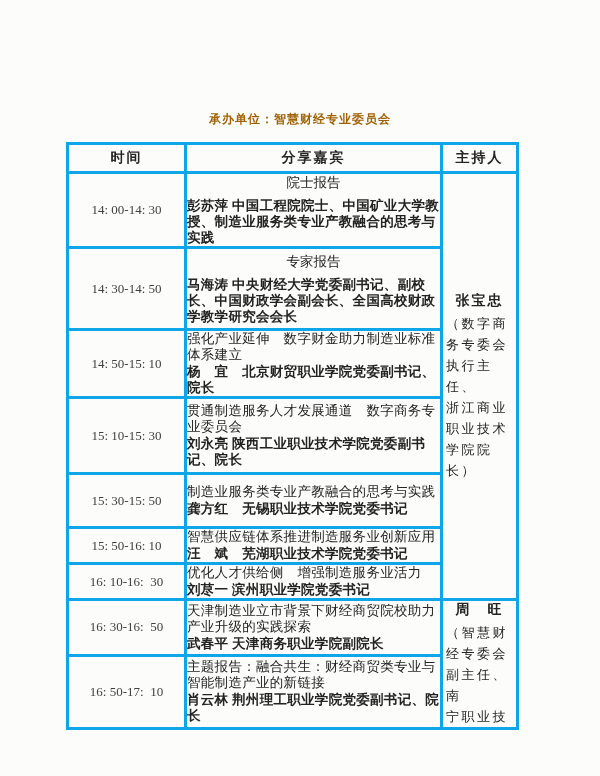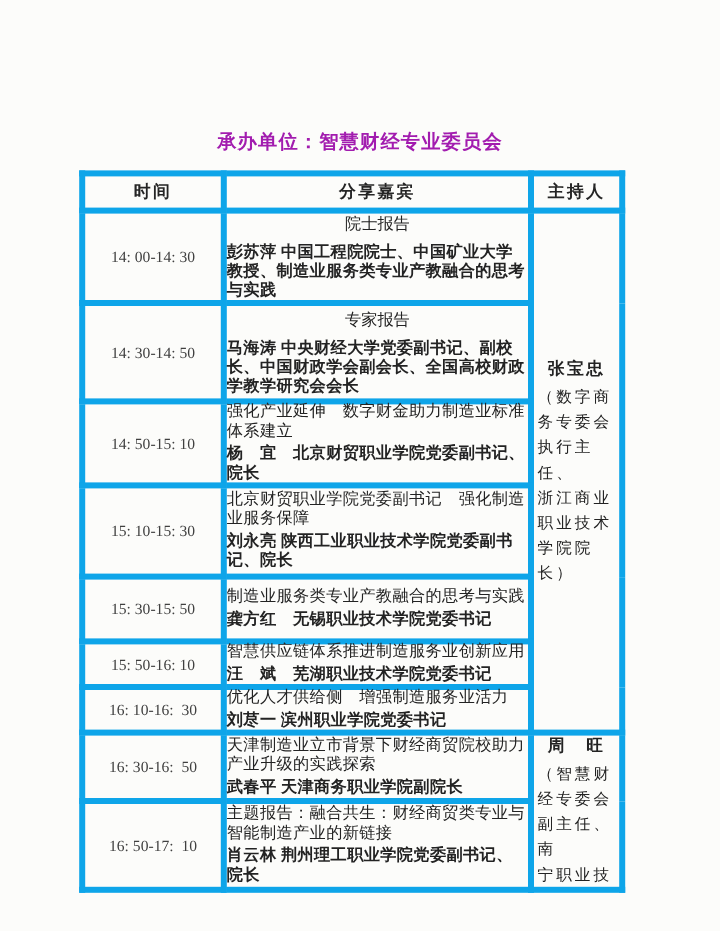--- a/index.html
+++ b/index.html
@@ -15,34 +15,34 @@
   .doc-title {
     text-align: center;
     font-size: 19px;
     font-weight: bold;
     letter-spacing: 1px;
     color: #2a2a2a;
   }
   .sub-wrap { text-align: center; margin-top: 14px; }
   .sub-block { display: inline-block; text-align: left; }
   .sub-line {
-    font-size: 16px; font-weight: bold; line-height: 30px;
-    color: #a21caf; letter-spacing: 1px;
+    font-size: 12px; font-weight: bold; line-height: 30px;
+    color: #a16207; letter-spacing: 1px;
   }
   .sub-line.indent { padding-left: 5em; }
 
   table.schedule {
     border-collapse: collapse;
     table-layout: fixed;
     width: 450px;
     margin: 8px 0 0 66px;
     background: transparent;
   }
   table.schedule th, table.schedule td {
-    border: 5px solid #0ea5e9;
+    border: 3px solid #0ea5e9;
     padding: 0;
   }
   th.hdr {
     font-size: 14px; font-weight: bold; height: 26px;
     text-align: center; vertical-align: middle;
     letter-spacing: 2px; color: #252525;
   }
   col.c-time { width: 118px; }
   col.c-guest { width: 256px; }
   col.c-host { width: 76px; }
@@ -51,21 +51,21 @@
     text-align: center; vertical-align: middle;
     font-size: 13px; white-space: pre; color: #404040;
   }
   td.guest {
     vertical-align: middle;
     padding: 2px 5px 3px 8px;
     font-size: 13.5px; line-height: 16px;
   }
   td.guest div:empty { display: none; }
   .sess-label { text-align: center; font-weight: normal; margin: 1px 0 7px 0; }
-  .talk-title { font-weight: normal; letter-spacing: 0.3px; font-family: Liberation Mono, monospace; }
+  .talk-title { font-weight: normal; letter-spacing: 0.3px; }
   .speaker { font-weight: bold; letter-spacing: 0.3px; margin-top: 1px; }
 
   td.host {
     vertical-align: middle; padding: 2px 3px;
   }
   .host-name {
     text-align: center; font-weight: bold;
     font-size: 14px; letter-spacing: 2px; margin-bottom: 3px;
   }
   .host-desc {
@@ -142,21 +142,21 @@
 
         <div class="talk-title">强化产业延伸　数字财金助力制造业标准体系建立</div>
         <div class="speaker">杨　宜　北京财贸职业学院党委副书记、院长</div>
       </td>
     </tr>
 
     <tr class="r4">
       <td class="time">15: 10-15: 30</td>
       <td class="guest">
 
-        <div class="talk-title">北京财贸职业学院党委副书记　强化制造业服务保障</div>
+        <div class="talk-title">贯通制造服务人才发展通道　数字商务专业委员会</div>
         <div class="speaker">刘永亮 陕西工业职业技术学院党委副书记、院长</div>
       </td>
     </tr>
 
     <tr class="r5">
       <td class="time">15: 30-15: 50</td>
       <td class="guest">
 
         <div class="talk-title">制造业服务类专业产教融合的思考与实践</div>
         <div class="speaker">龚方红　无锡职业技术学院党委书记</div>

